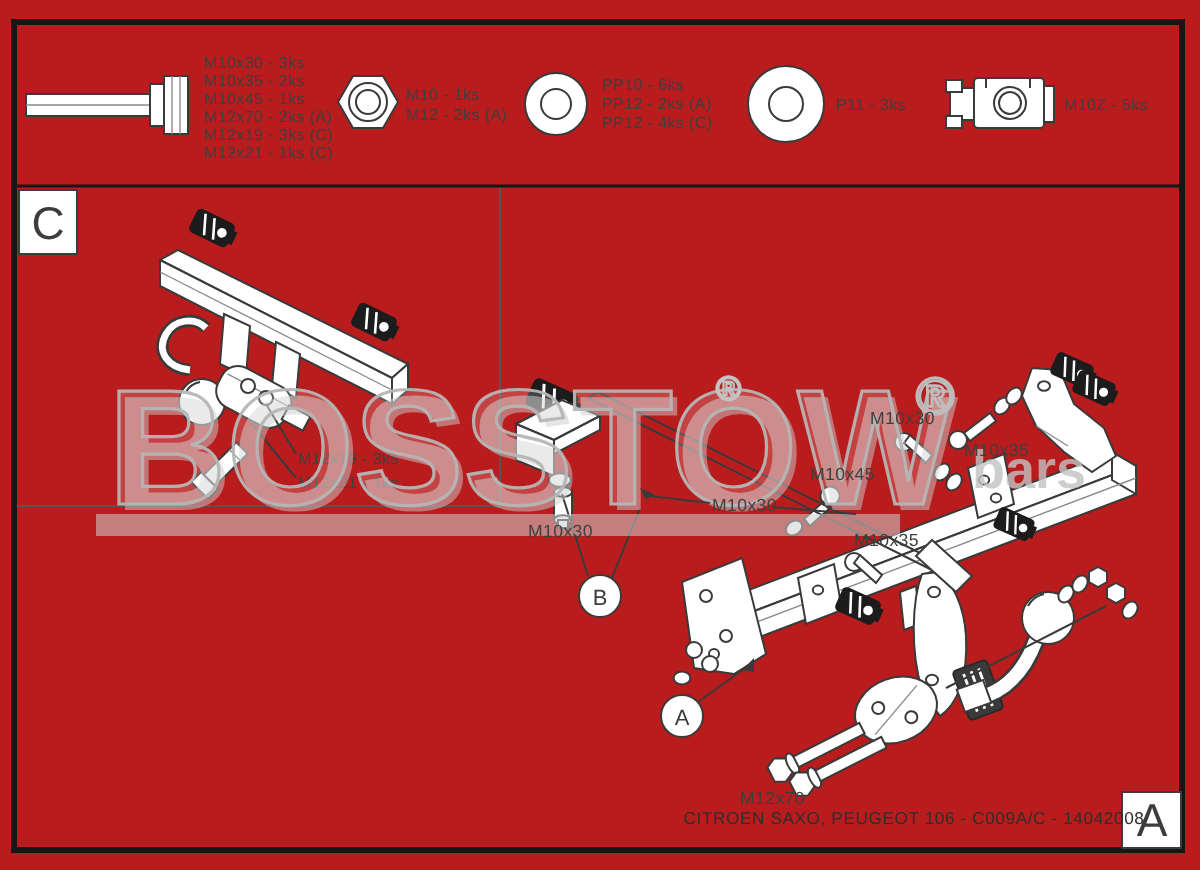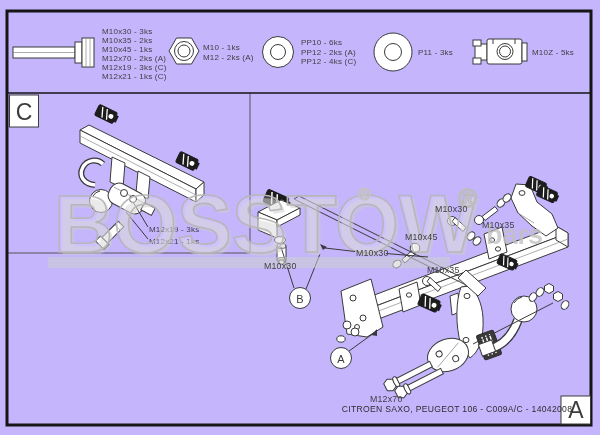--- a/index.html
+++ b/index.html
@@ -1,16 +1,16 @@
 <!DOCTYPE html>
 <html><head>
 <meta charset="utf-8">
 <style>
   html,body{margin:0;padding:0;background:#ffffff;}
-  #page{position:relative;width:600px;height:435px;background:#c4b5fd;overflow:hidden;
+  #page{position:relative;width:600px;height:435px;background:#b91c1c;overflow:hidden;
         font-family:"Liberation Sans",sans-serif;}
   svg{position:absolute;left:0;top:0;}
   text{font-family:"Liberation Sans",sans-serif;fill:#3f3f3f;}
   .lbl{font-size:8px;letter-spacing:.2px;}
   .lbl9{font-size:8.8px;letter-spacing:.2px;}
   .tag{font-size:23px;fill:#3c3c3c;}
   .callout{font-size:11px;fill:#3c3c3c;}
   .footer{font-size:8.6px;letter-spacing:.3px;fill:#2e2e2e;}
   .wm-shadow{font-size:82px;font-weight:bold;fill:#cdcdcd;opacity:.5;letter-spacing:0px;}
   .wm-line{font-size:82px;font-weight:bold;fill:#ffffff;fill-opacity:.18;stroke:#b7b7b7;

